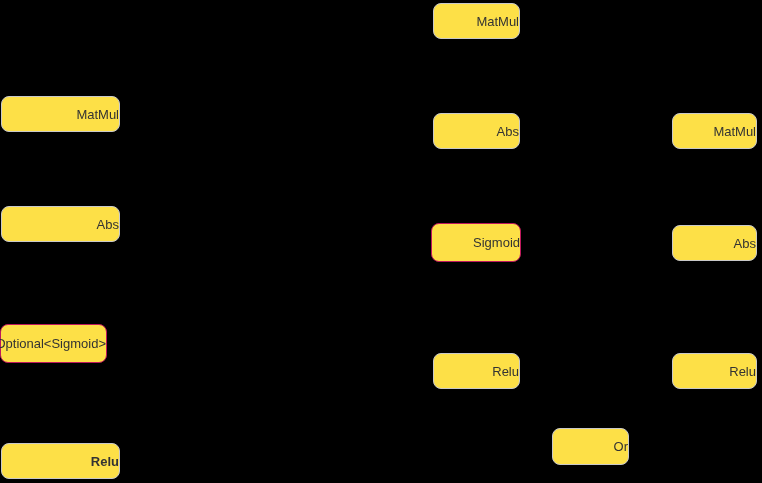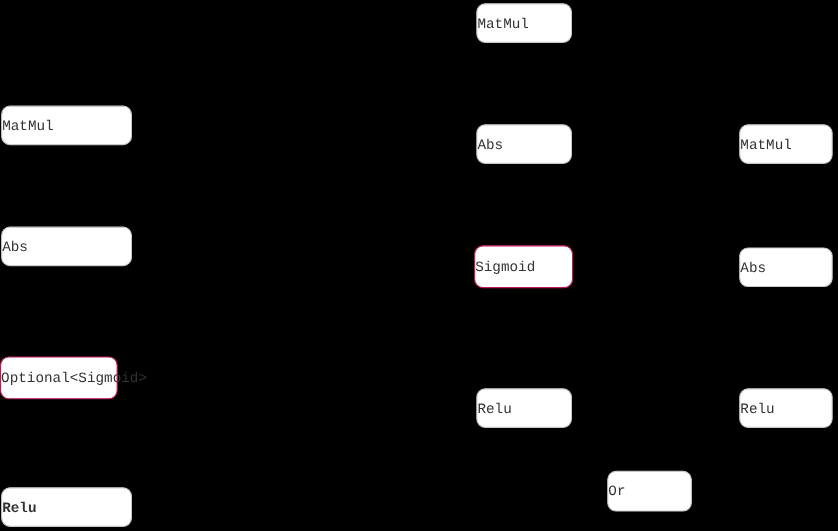--- a/index.html
+++ b/index.html
@@ -11,27 +11,26 @@
     position: relative;
     width: 762px;
     height: 483px;
     background: #000000;
     overflow: hidden;
     font-family: "Liberation Sans", sans-serif;
   }
   .node {
     position: absolute;
     box-sizing: border-box;
-    background: #ffffff;
+    background: #fde047;
     border: 1px solid #c9c9c9;
     border-radius: 8px;
     display: flex;
     align-items: center;
-    justify-content: flex-start;
-    font-family: Liberation Mono, monospace;
+    justify-content: flex-end;
   }
   .node-label {
     font-size: 13px;
     color: #333333;
     white-space: nowrap;
     letter-spacing: 0;
   }
   .node.highlight {
     border: 1px solid #be185d;
   }

